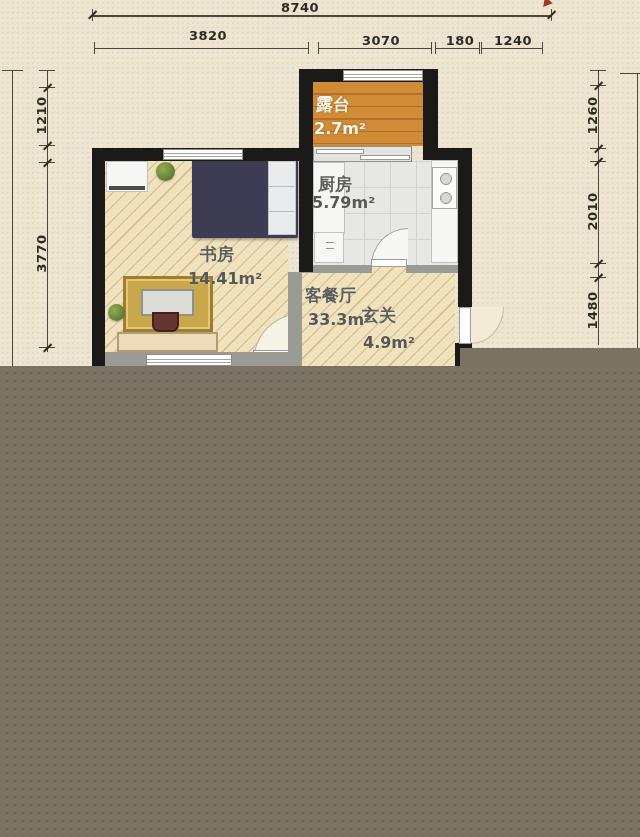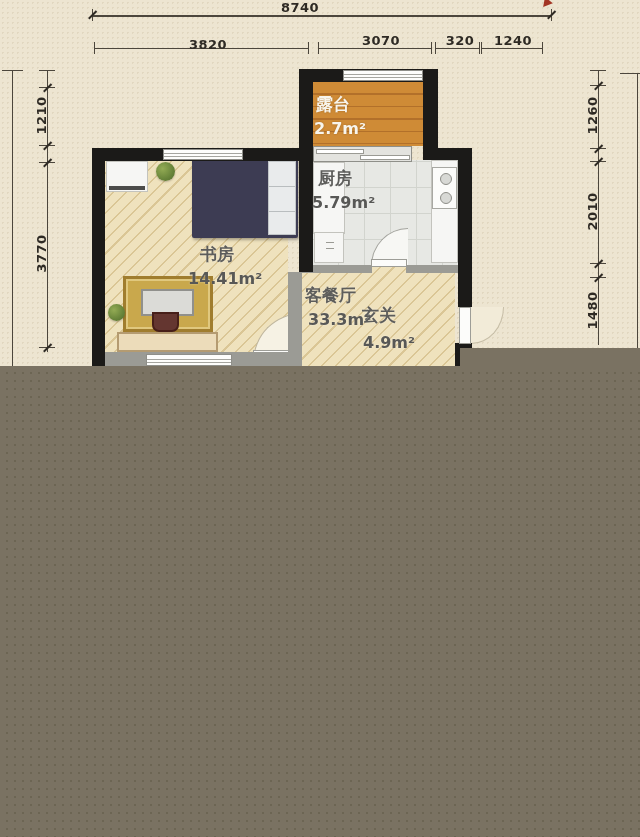--- a/index.html
+++ b/index.html
@@ -75,23 +75,23 @@
   <div class="abs dline" style="left:435px;top:48px;width:44px;height:1px;"></div>
   <div class="abs dline" style="left:481px;top:48px;width:61px;height:1px;"></div>
   <div class="tickv" style="left:94px;top:42px;"></div>
   <div class="tickv" style="left:308px;top:42px;"></div>
   <div class="tickv" style="left:318px;top:42px;"></div>
   <div class="tickv" style="left:431px;top:42px;"></div>
   <div class="tickv" style="left:435px;top:42px;"></div>
   <div class="tickv" style="left:479px;top:42px;"></div>
   <div class="tickv" style="left:481px;top:42px;"></div>
   <div class="tickv" style="left:542px;top:42px;"></div>
-  <div class="dimtext" style="left:173px;top:37px;width:70px;">3820</div>
+  <div class="dimtext" style="left:173px;top:28px;width:70px;">3820</div>
   <div class="dimtext" style="left:346px;top:33px;width:70px;">3070</div>
-  <div class="dimtext" style="left:433px;top:33px;width:54px;">320</div>
+  <div class="dimtext" style="left:433px;top:33px;width:54px;">180</div>
   <div class="dimtext" style="left:482px;top:33px;width:62px;">1240</div>
 
   <div class="abs dline" style="left:12px;top:70px;width:1px;height:297px;"></div>
   <div class="tickh" style="left:2px;top:70px;width:21px;"></div>
   <div class="abs dline" style="left:47px;top:70px;width:1px;height:282px;"></div>
   <div class="tickh" style="left:39px;top:70px;"></div>
   <div class="tickh" style="left:39px;top:87px;"></div>
   <div class="tickh" style="left:39px;top:145px;"></div>
   <div class="tickh" style="left:39px;top:162px;"></div>
   <div class="tickh" style="left:39px;top:347px;"></div>
@@ -192,21 +192,21 @@
     <div style="position:absolute;left:46px;top:8px;width:50px;height:5px;background:#fff;border:1px solid #9a9a94;box-sizing:border-box;"></div>
   </div>
   <div class="abs win" style="left:146px;top:354px;width:86px;height:12px;">
     <div class="bar" style="top:4px;"></div>
       <div class="bar" style="top:7px;"></div>
   </div>
 
   <div class="rname white-label" style="left:316px;top:93px;">露台</div>
   <div class="rarea white-label" style="left:314px;top:119px;">2.7m²</div>
 
-  <div class="rname" style="left:318px;top:167px;">厨房</div>
+  <div class="rname" style="left:318px;top:173px;">厨房</div>
   <div class="rarea" style="left:312px;top:193px;">5.79m²</div>
 
   <div class="rname" style="left:200px;top:243px;">书房</div>
   <div class="rarea" style="left:188px;top:269px;">14.41m²</div>
 
   <div class="rname" style="left:305px;top:284px;">客餐厅</div>
   <div class="rarea" style="left:308px;top:310px;">33.3m²</div>
 
   <div class="rname" style="left:362px;top:304px;">玄关</div>
   <div class="rarea" style="left:363px;top:333px;">4.9m²</div>

